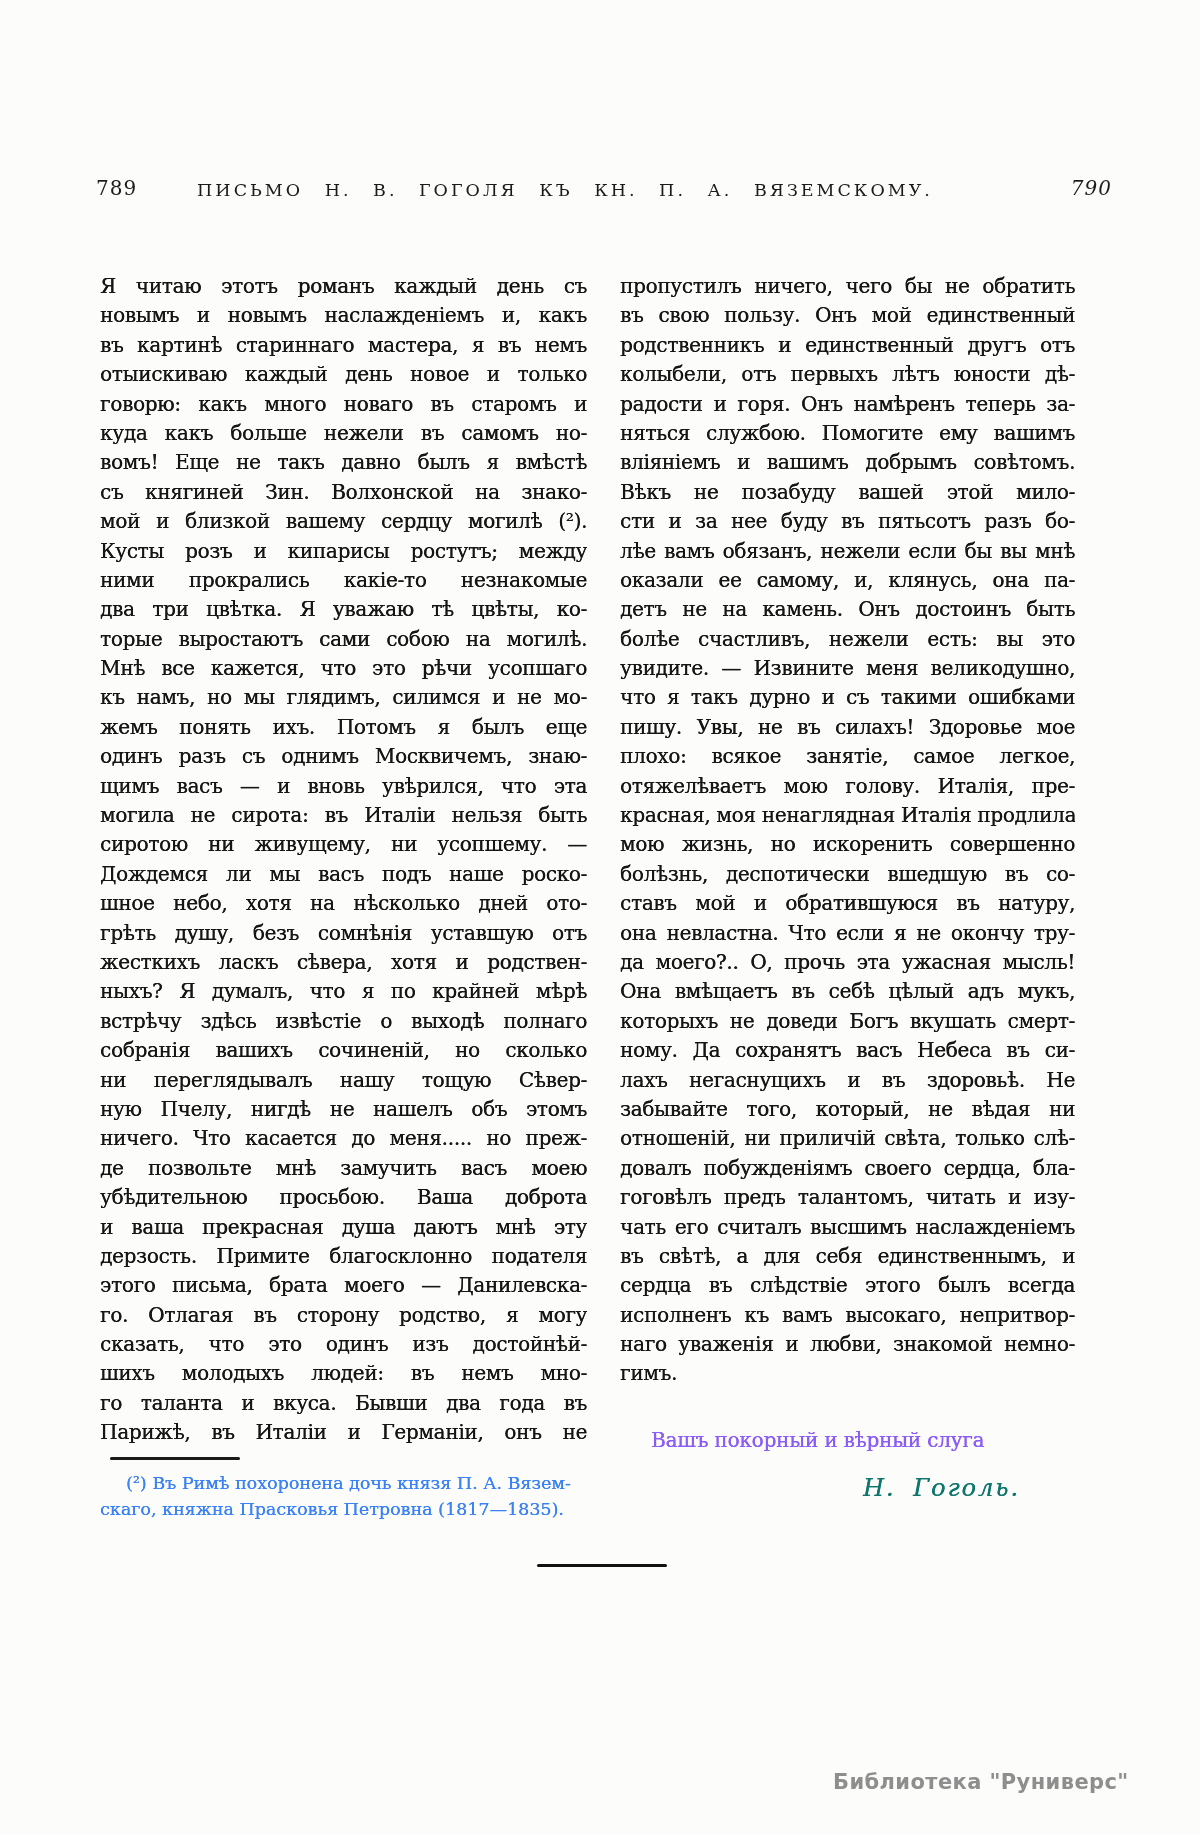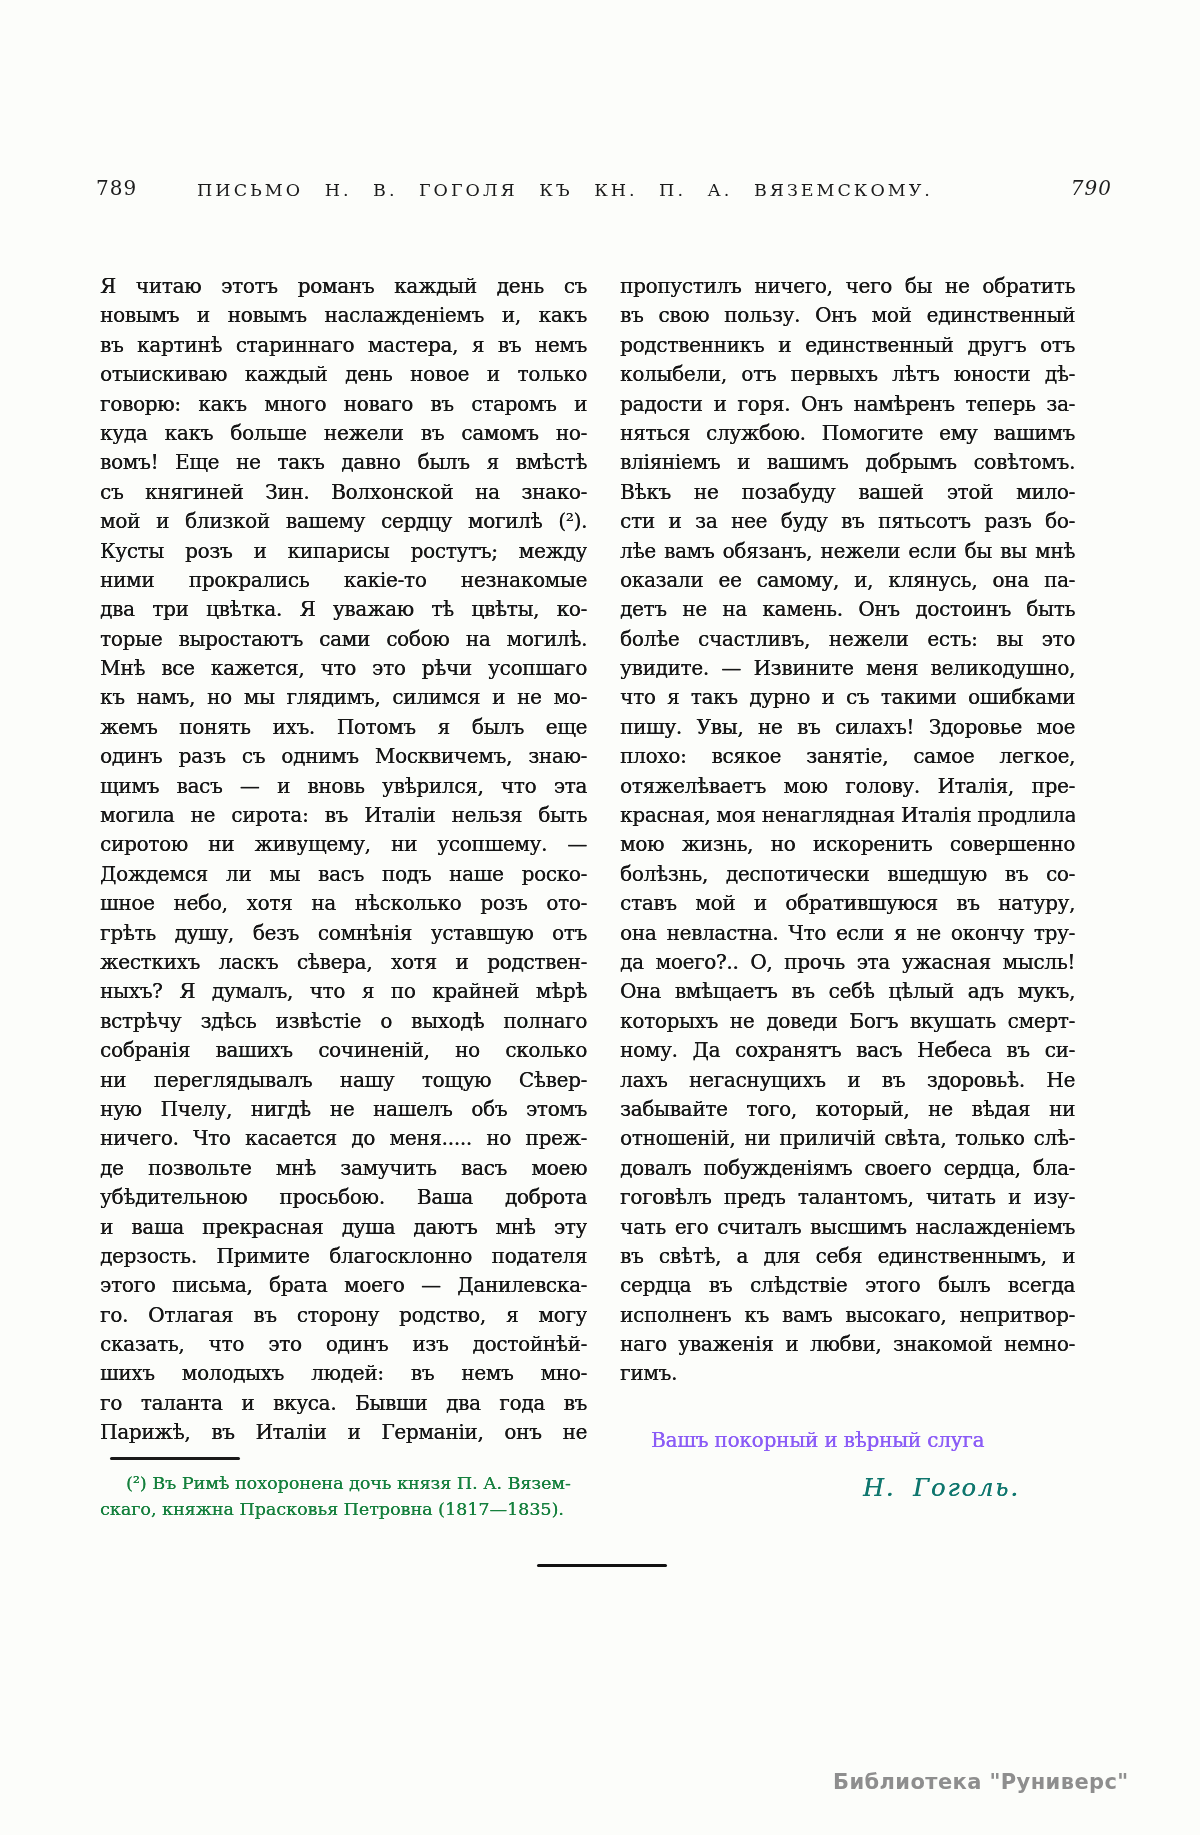--- a/index.html
+++ b/index.html
@@ -57,21 +57,21 @@
     color:#0f766e;text-shadow:0.3px 0 0 currentColor;
     white-space:nowrap;
   }
   
   .fnrule{
     position:absolute;left:110px;top:1457px;width:130px;height:3px;
     background:#1a1a1a;border-radius:2px;
   }
   .fnote{
     position:absolute;left:100px;top:1471px;width:487px;
-    font-size:17.5px;color:#15803d;
+    font-size:17.5px;color:#3b82f6;
     text-shadow:0.2px 0 0 currentColor;
   }
   .fnote .tline{
     height:25.5px;line-height:25.5px;
     text-align:justify;text-align-last:auto;
   }
   .fnote .tline:first-child{text-indent:26px;}
   
   .endrule{
     position:absolute;left:537px;top:1564px;width:130px;height:2.5px;
@@ -111,21 +111,21 @@
       <div class="tline">два три цвѣтка. Я уважаю тѣ цвѣты, ко-</div>
       <div class="tline">торые выростаютъ сами собою на могилѣ.</div>
       <div class="tline">Мнѣ все кажется, что это рѣчи усопшаго</div>
       <div class="tline">къ намъ, но мы глядимъ, силимся и не мо-</div>
       <div class="tline">жемъ понять ихъ. Потомъ я былъ еще</div>
       <div class="tline">одинъ разъ съ однимъ Москвичемъ, знаю-</div>
       <div class="tline">щимъ васъ — и вновь увѣрился, что эта</div>
       <div class="tline">могила не сирота: въ Италіи нельзя быть</div>
       <div class="tline">сиротою ни живущему, ни усопшему. —</div>
       <div class="tline">Дождемся ли мы васъ подъ наше роско-</div>
-      <div class="tline">шное небо, хотя на нѣсколько розъ ото-</div>
+      <div class="tline">шное небо, хотя на нѣсколько дней ото-</div>
       <div class="tline">грѣть душу, безъ сомнѣнія уставшую отъ</div>
       <div class="tline">жесткихъ ласкъ сѣвера, хотя и родствен-</div>
       <div class="tline">ныхъ? Я думалъ, что я по крайней мѣрѣ</div>
       <div class="tline">встрѣчу здѣсь извѣстіе о выходѣ полнаго</div>
       <div class="tline">собранія вашихъ сочиненій, но сколько</div>
       <div class="tline">ни переглядывалъ нашу тощую Сѣвер-</div>
       <div class="tline">ную Пчелу, нигдѣ не нашелъ объ этомъ</div>
       <div class="tline">ничего. Что касается до меня..... но преж-</div>
       <div class="tline">де позвольте мнѣ замучить васъ моею</div>
       <div class="tline">убѣдительною просьбою. Ваша доброта</div>

